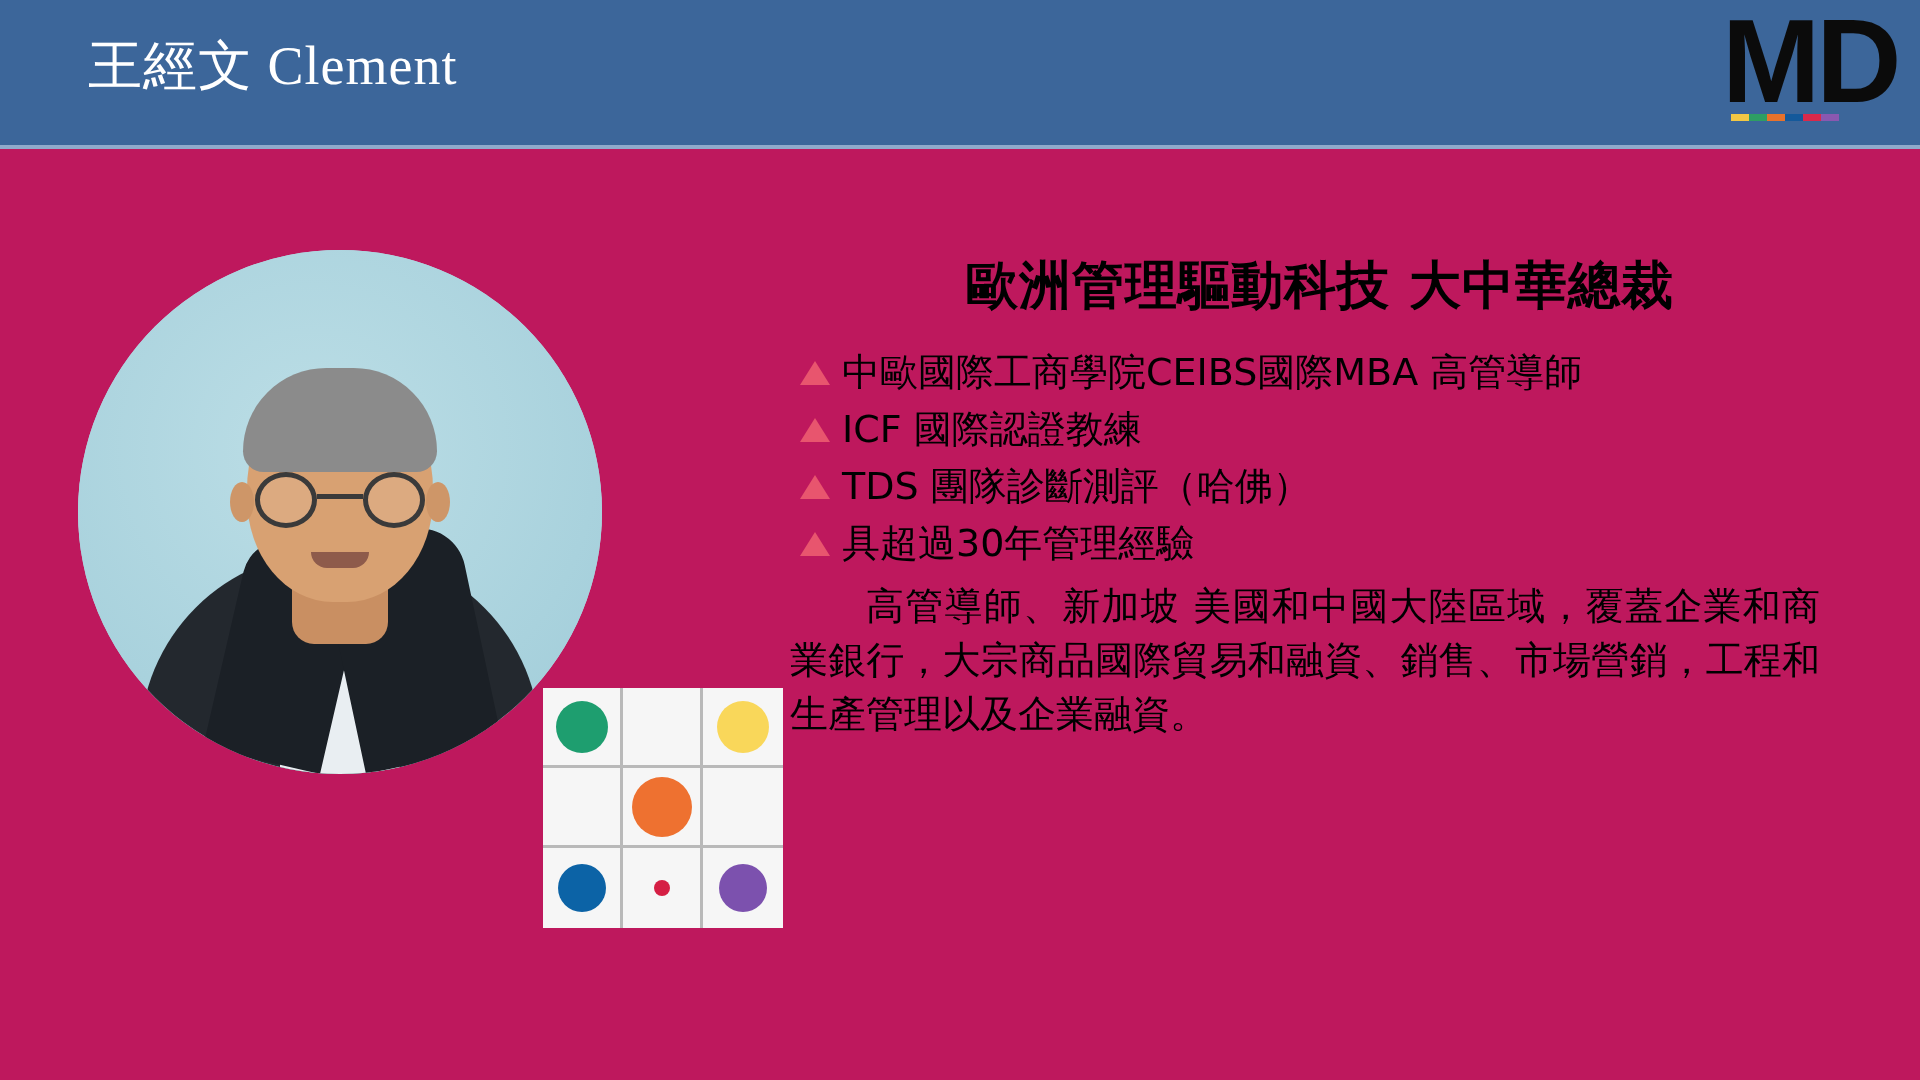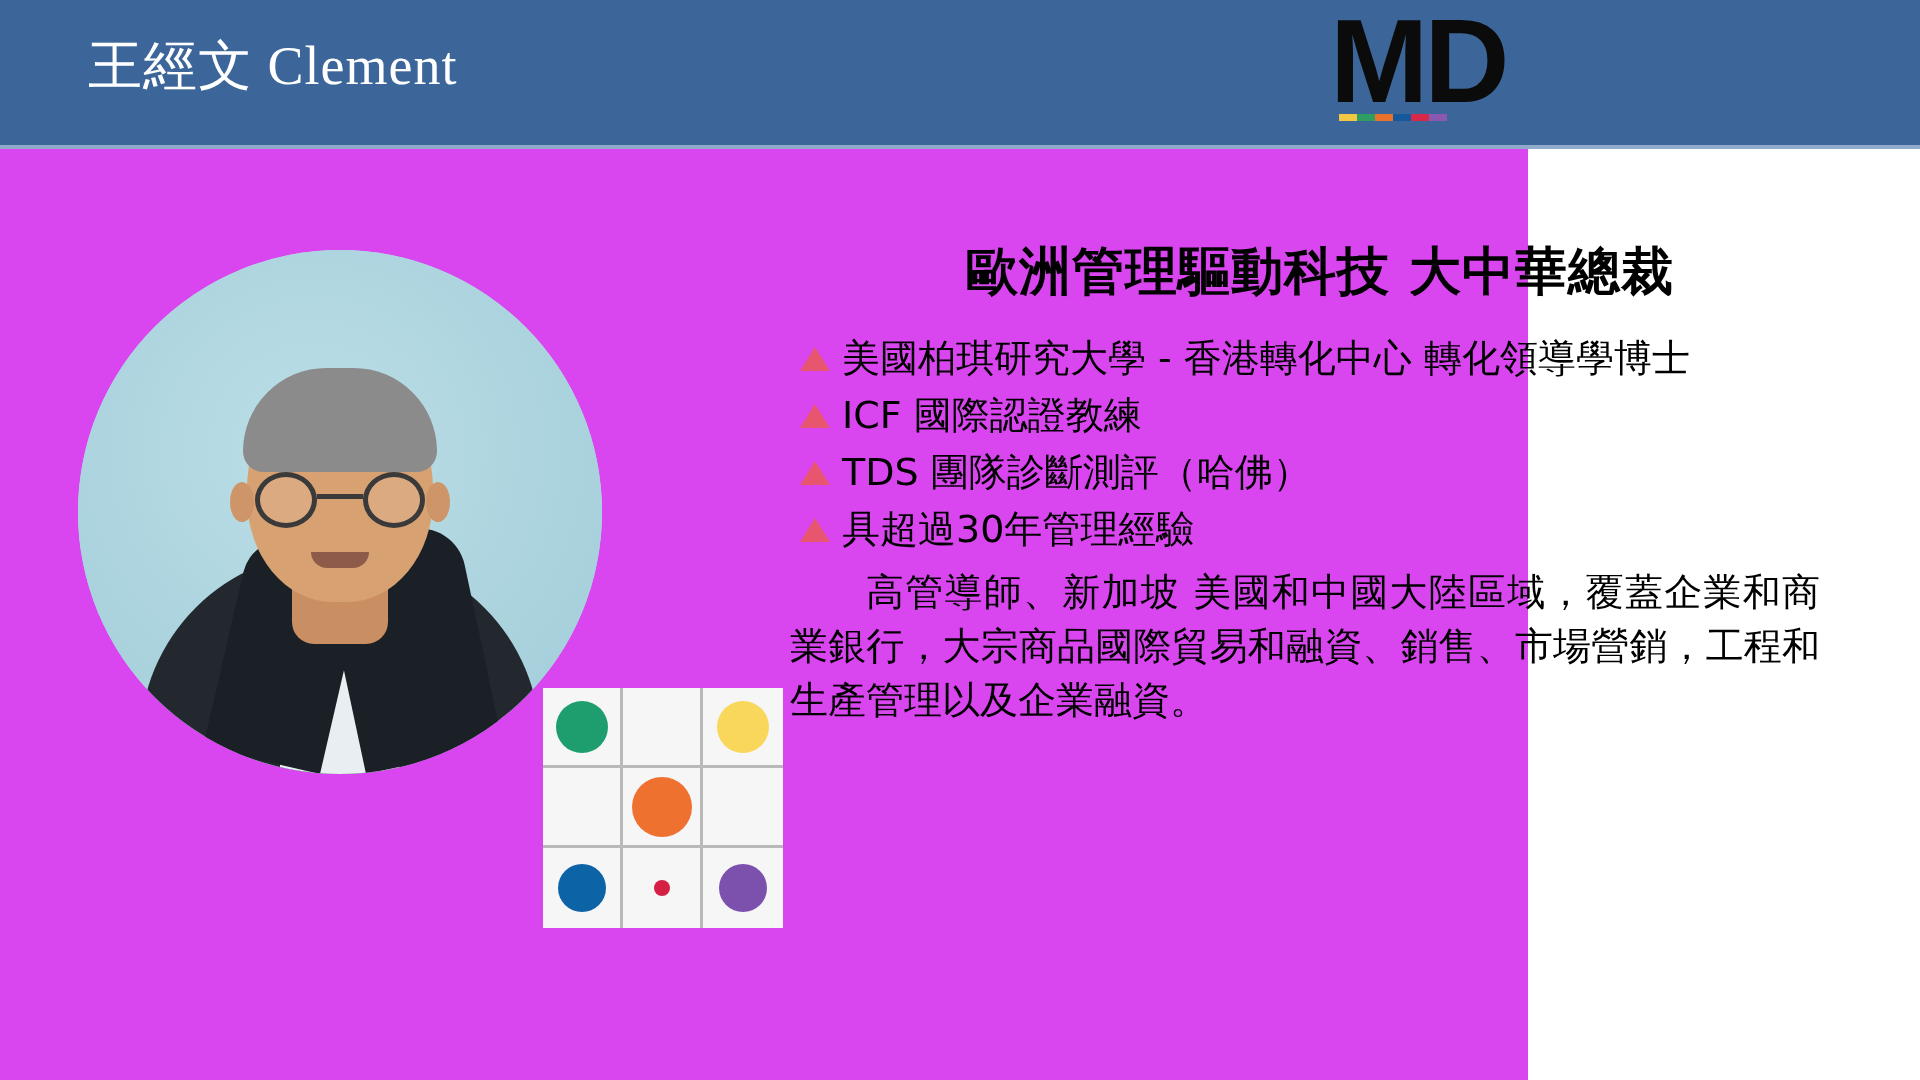--- a/index.html
+++ b/index.html
@@ -2,21 +2,21 @@
 <html><head>
 <meta charset="utf-8">
 <style>
   * { margin:0; padding:0; box-sizing:border-box; }
   html,body{
     width:1920px; height:1080px;
     background:#ffffff;
     font-family:"Liberation Sans","DejaVu Sans",sans-serif;
     overflow:hidden;
   }
-  .slide{ position:relative; width:1528px; height:1080px; background:#d946ef; }
+  .slide{ position:relative; width:1920px; height:1080px; background:#be185d; }
 
   
   .header{
     position:absolute; left:0; top:0; width:1920px; height:145px;
     background:#3C669A;
   }
   .header-underline{
     position:absolute; left:0; top:145px; width:1920px; height:4px;
     background:#8FAACB;
   }
@@ -117,21 +117,21 @@
   .dotcell{
     position:relative;
     display:flex; align-items:center; justify-content:center;
     border-right:3px solid #B9B9B9; border-bottom:3px solid #B9B9B9;
   }
   .dotcell:nth-child(3n){ border-right:none; }
   .dotcell:nth-child(n+7){ border-bottom:none; }
   .dot{ border-radius:50%; }
 
   
-  .content{ position:absolute; left:800px; top:242px; width:1080px; }
+  .content{ position:absolute; left:800px; top:256px; width:1080px; }
   .main-title{
     font-family:"DejaVu Sans","Liberation Sans",sans-serif;
     font-size:52px; font-weight:700; color:#000000;
     text-align:center; letter-spacing:1px; line-height:1.15;
     margin-left:-40px;
   }
   .bullets{ margin-top:36px; list-style:none; }
   .bullet{
     display:flex; align-items:flex-start;
     margin-bottom:16px; line-height:1;
@@ -228,21 +228,21 @@
         <span class="dot" style="width: 48px; height: 48px; background: rgb(124, 81, 174);"></span>
       </div>
   </div>
 
   <div class="content">
     <div class="main-title">歐洲管理驅動科技 大中華總裁</div>
 
     <ul class="bullets">
       <li class="bullet">
         <span class="tri"></span>
-        <span class="bullet-text">美國柏琪研究大學 - 香港轉化中心 轉化領導學博士</span>
+        <span class="bullet-text">中歐國際工商學院CEIBS國際MBA 高管導師</span>
       </li>
       <li class="bullet">
         <span class="tri"></span>
         <span class="bullet-text">ICF 國際認證教練</span>
       </li>
       <li class="bullet">
         <span class="tri"></span>
         <span class="bullet-text">TDS 團隊診斷測評（哈佛）</span>
       </li>
       <li class="bullet">

